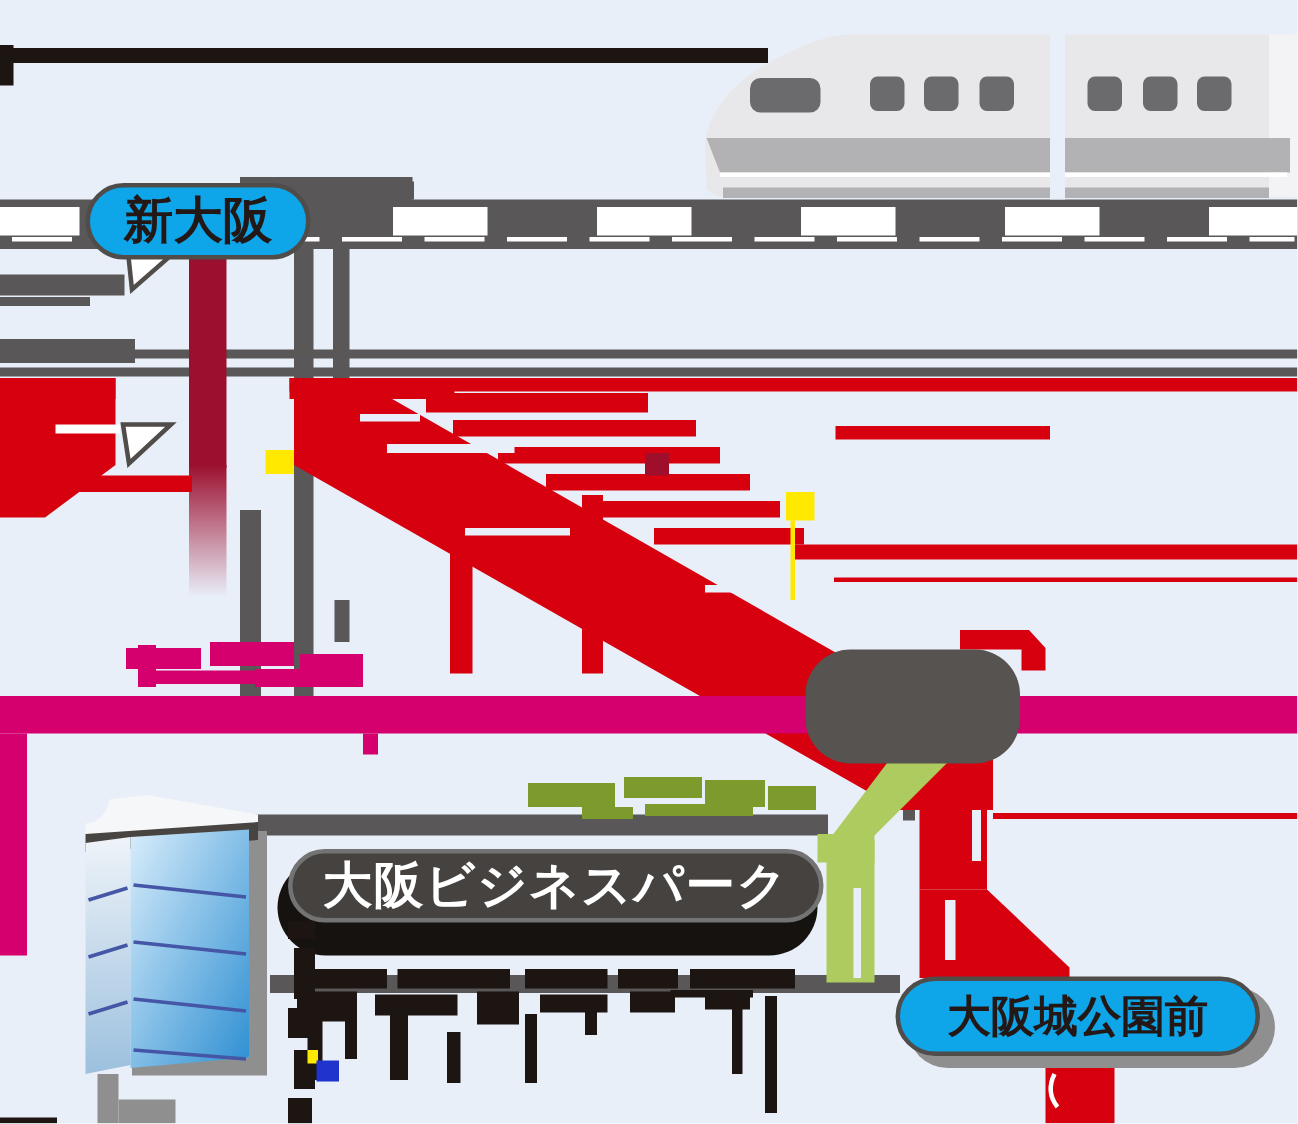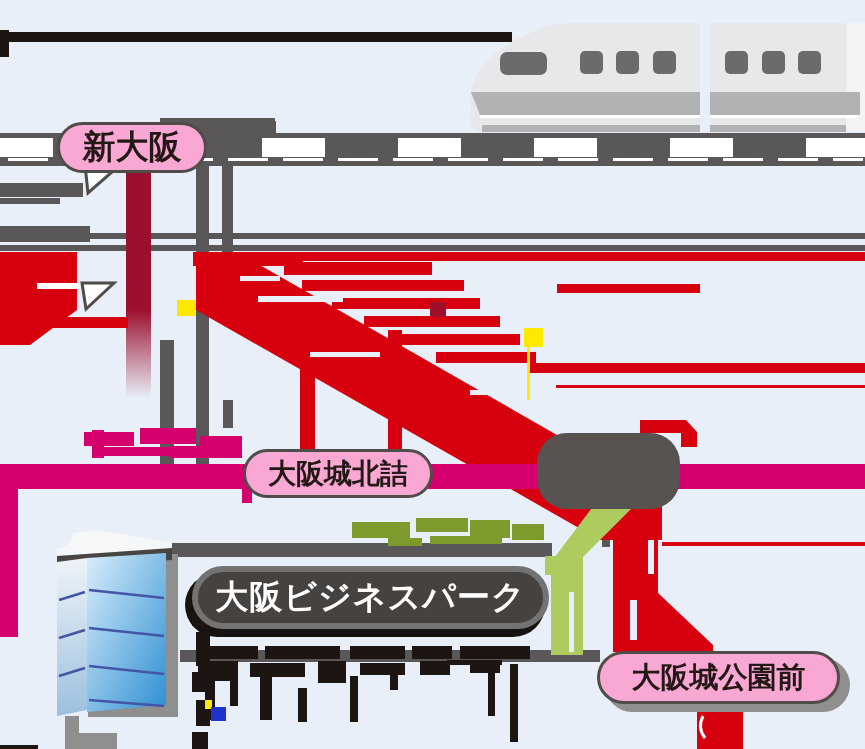--- a/index.html
+++ b/index.html
@@ -1,28 +1,28 @@
 <!DOCTYPE html>
 <html><head>
 <meta charset="utf-8">
 <style>
   html,body{margin:0;padding:0;}
   #stage{position:relative;width:865px;height:749px;background:#e9eff9;overflow:hidden;
          font-family:"Liberation Sans","DejaVu Sans",sans-serif;}
   #map-art{position:absolute;left:0;top:0;z-index:1;}
-  .pill{position:absolute;z-index:3;background:#f9a8d4;border:3px solid #4f4c4a;
+  .pill{position:absolute;z-index:3;background:#0ea5e9;border:3px solid #4f4c4a;
         border-radius:28px;display:flex;align-items:center;justify-content:center;
         font-weight:bold;color:#231815;box-sizing:border-box;white-space:nowrap;}
   .pill-shin{left:57px;top:122px;width:150px;height:51px;font-size:33px;}
   .pill-umeda{left:75px;top:240px;width:118px;height:51px;font-size:33px;}
   .pill-kitazume{left:243px;top:449px;width:190px;height:49px;font-size:28px;}
   .pill-kyobashi{left:545px;top:447px;width:117px;height:54px;font-size:36px;}
   .pill-koenmae{left:597px;top:651px;width:243px;height:53px;font-size:29px;}
-  .pill-obp{left:192px;top:566px;width:357px;height:63px;font-size:33px;
-            background:#454240;border:6px solid #737373;color:#ffffff;border-radius:32px;letter-spacing:1px;}
+  .pill-obp{left:192px;top:566px;width:357px;height:49px;font-size:33px;
+            background:#454240;border:3px solid #737373;color:#ffffff;border-radius:32px;letter-spacing:1px;}
 </style>
 </head>
 <body>
 
 <div id="stage">
 
 <svg id="map-art" width="865" height="749" viewBox="0 0 865 749">
   <defs>
     <linearGradient id="fadeCrimson" x1="0" y1="0" x2="0" y2="1">
       <stop offset="0" stop-color="#9c102f"></stop>
@@ -242,23 +242,20 @@
     <rect x="524" y="328" width="19" height="19" fill="#ffe900"></rect>
     <rect x="527" y="347" width="3" height="53" fill="#ffe900"></rect>
     <rect x="205" y="700" width="7" height="9" fill="#ffe900"></rect>
     <rect x="211" y="707" width="15" height="14" fill="#2033cc"></rect>
   </g>
 </svg>
 
 <div class="pill pill-shin">
   <span>新大阪</span>
 </div>
-<div class="pill pill-kitazume">
-  <span>大阪城北詰</span>
-</div>
 <div class="pill pill-obp">
   <span>大阪ビジネスパーク</span>
 </div>
 <div class="pill pill-koenmae">
   <span>大阪城公園前</span>
 </div>
 
 </div>
 
 </body></html>

